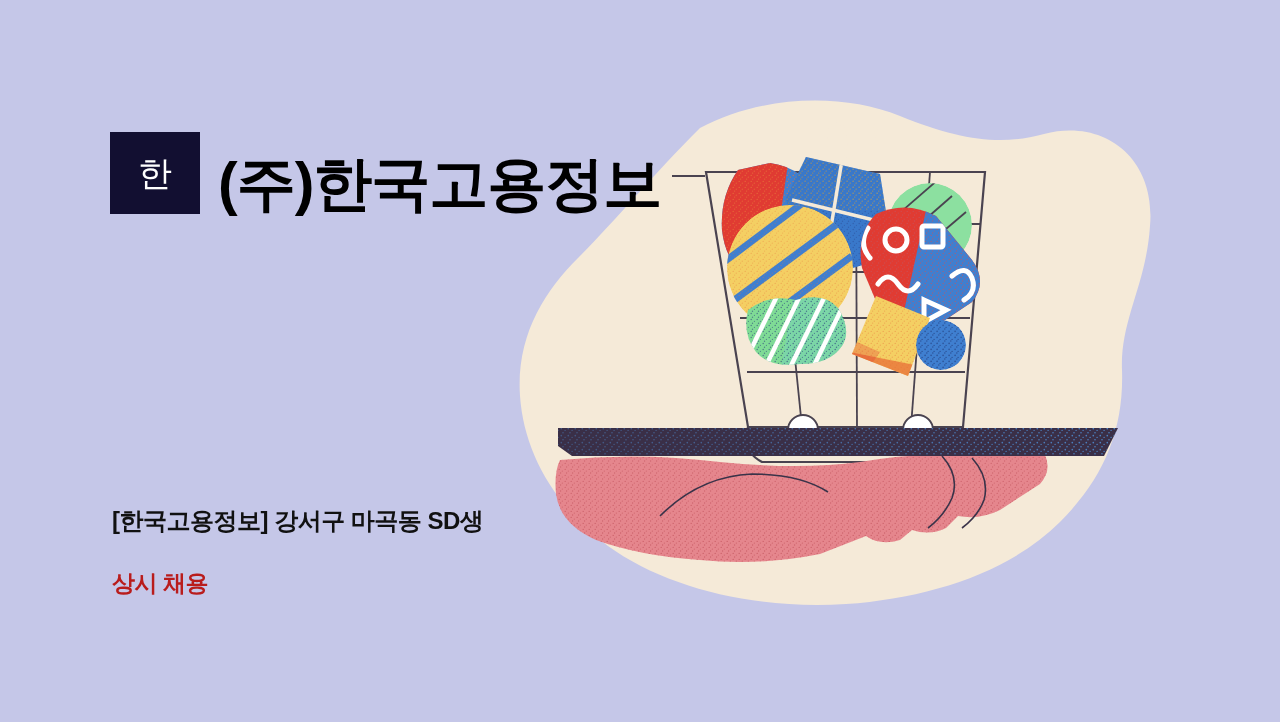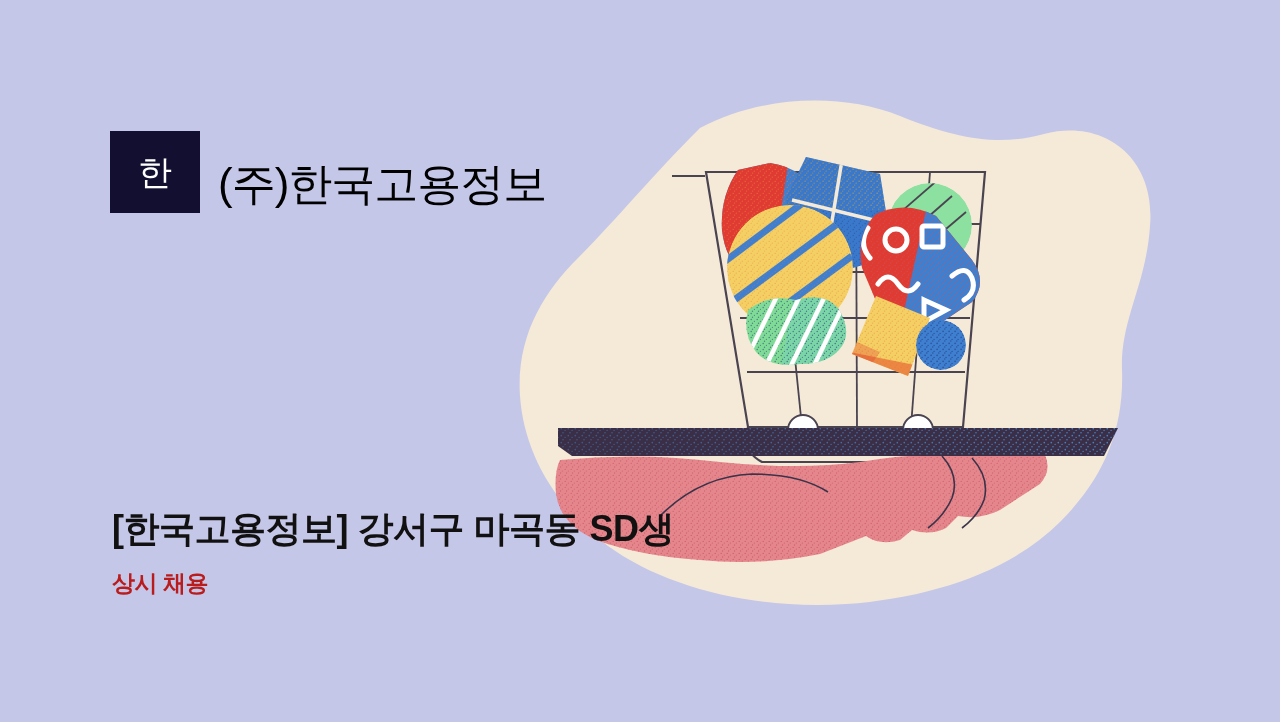--- a/index.html
+++ b/index.html
@@ -26,28 +26,28 @@
   .logo-badge {
     width:90px; height:82px; background:#120f31;
     display:flex; align-items:center; justify-content:center;
     flex:0 0 auto;
   }
   .logo-badge span {
     color:#ffffff; font-size:34px; font-weight:400;
     line-height:1; letter-spacing:0;
   }
   .company-title {
-    font-size:44px; font-weight:normal; color:#000000;
+    font-size:59px; font-weight:bold; color:#000000;
     line-height:1; white-space:nowrap; letter-spacing:-1px;margin-top:24px;
   }
 
   
   .job-title {
     position:absolute; left:112px; top:506px; z-index:40;
-    font-size:36px; font-weight:bold; color:#111111;
+    font-size:24px; font-weight:bold; color:#111111;
     line-height:1.25; white-space:nowrap; letter-spacing:-0.5px;
   }
   .job-status {
     position:absolute; left:112px; top:570px; z-index:40;
     font-size:23px; font-weight:bold; color:#b91c1c;
     line-height:1.2; white-space:nowrap; letter-spacing:-0.5px;
   }
 </style>
 </head>
 <body>

